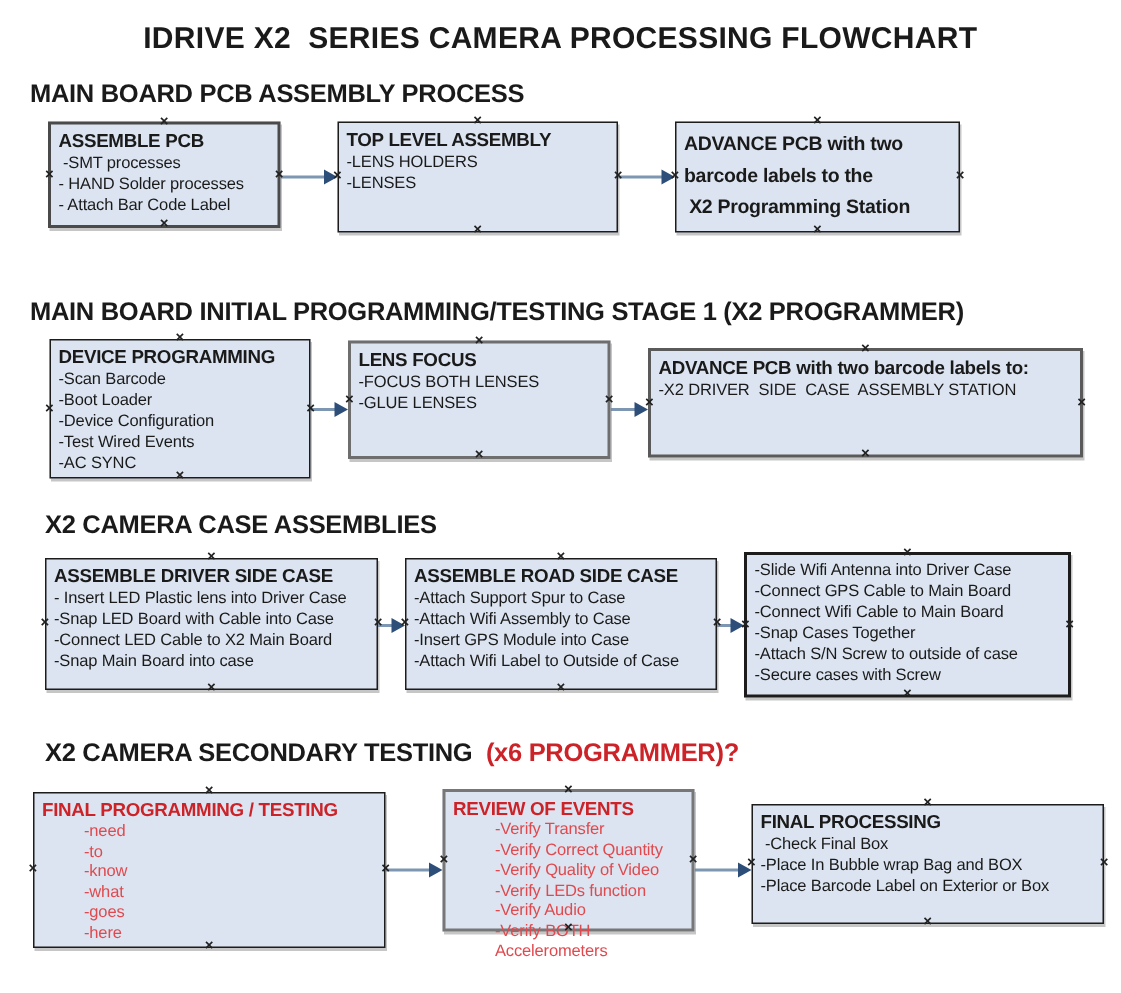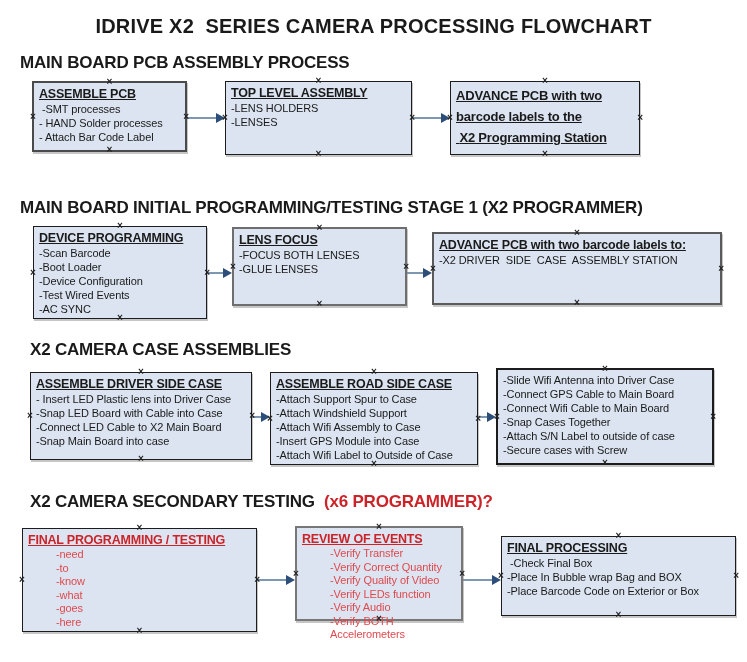--- a/index.html
+++ b/index.html
@@ -8,21 +8,21 @@
   .title{font-size:20px;font-weight:bold;text-align:center;margin:0;padding-top:15px;
          white-space:pre-wrap;letter-spacing:.2px;}
   .section-heading{font-weight:bold;font-size:17px;letter-spacing:-0.2px;
                    white-space:pre-wrap;margin:0 0 8px 20px;line-height:21px;}
   .red-suffix{color:var(--red-heading);}
   .row{display:flex;align-items:flex-start;}
   .box{position:relative;background:var(--box-fill);border:1px solid #1c1c1c;
        box-shadow:1px 2px 0 rgba(128,128,128,.45);
        padding:3px 3px 2px 5px;box-sizing:border-box;flex:0 0 auto;}
   .box-title{font-size:12.5px;font-weight:bold;letter-spacing:-0.2px;line-height:16px;
-             white-space:pre-wrap;text-decoration:underline;}
+             white-space:pre-wrap;}
   .box-items{list-style:none;margin:0;padding:0;}
   .box-items li{font-size:11px;line-height:14px;letter-spacing:-0.1px;white-space:pre-wrap;}
   .red-box .box-title{color:var(--red-heading);}
   .red-box .box-items li{color:var(--red-item);line-height:13.5px;margin-left:28px;}
   .anchor{position:absolute;font-size:10px;line-height:8px;color:#222;font-weight:bold;}
   .anchor.top{top:-5px;left:50%;transform:translateX(-50%);}
   .anchor.bottom{bottom:-4px;left:50%;transform:translateX(-50%);}
   .anchor.left{left:-4px;top:50%;transform:translateY(-50%);}
   .anchor.right{right:-4px;top:50%;transform:translateY(-50%);}
   .connector{align-self:center;display:flex;align-items:center;height:10px;flex:0 0 auto;}
@@ -181,41 +181,40 @@
             <span class="arrow-head" data-name="arrow-head-icon"></span>
           </div>
           <div class="box" data-name="box-assemble-road-side-case">
             <span class="anchor top" data-name="anchor-point-icon">×</span>
             <span class="anchor bottom" data-name="anchor-point-icon">×</span>
             <span class="anchor left" data-name="anchor-point-icon">×</span>
             <span class="anchor right" data-name="anchor-point-icon">×</span>
             <div class="box-title" data-name="box-title">ASSEMBLE ROAD SIDE CASE</div>
             <ul class="box-items" data-name="box-item-list">
               <li data-name="box-item">-Attach Support Spur to Case</li>
-              <li data-name="box-item">-Attach Windshield Support</li>
               <li data-name="box-item">-Attach Wifi Assembly to Case</li>
               <li data-name="box-item">-Insert GPS Module into Case</li>
               <li data-name="box-item">-Attach Wifi Label to Outside of Case</li>
             </ul>
           </div>
           <div class="connector" data-name="flow-arrow">
             <span class="arrow-line" data-name="arrow-line"></span>
             <span class="arrow-head" data-name="arrow-head-icon"></span>
           </div>
           <div class="box" data-name="box-join-the-two-cases">
             <span class="anchor top" data-name="anchor-point-icon">×</span>
             <span class="anchor bottom" data-name="anchor-point-icon">×</span>
             <span class="anchor left" data-name="anchor-point-icon">×</span>
             <span class="anchor right" data-name="anchor-point-icon">×</span>
             <ul class="box-items" data-name="box-item-list">
               <li data-name="box-item">-Slide Wifi Antenna into Driver Case</li>
               <li data-name="box-item">-Connect GPS Cable to Main Board</li>
               <li data-name="box-item">-Connect Wifi Cable to Main Board</li>
               <li data-name="box-item">-Snap Cases Together</li>
-              <li data-name="box-item">-Attach S/N Label to outside of case</li>
+              <li data-name="box-item">-Attach S/N Screw to outside of case</li>
               <li data-name="box-item">-Secure cases with Screw</li>
             </ul>
           </div>
         </div>
       </div>
       <div class="section" data-name="section-secondary-testing">
         <div class="section-heading" data-name="section-heading"><span data-name="section-heading-text">X2 CAMERA SECONDARY TESTING </span><span class="red-suffix" data-name="section-heading-suffix"> (x6 PROGRAMMER)?</span></div>
         <div class="row" data-name="flow-row">
           <div class="box red-box" data-name="box-final-programming-testing">
             <span class="anchor top" data-name="anchor-point-icon">×</span>
@@ -257,19 +256,19 @@
           </div>
           <div class="box" data-name="box-final-processing">
             <span class="anchor top" data-name="anchor-point-icon">×</span>
             <span class="anchor bottom" data-name="anchor-point-icon">×</span>
             <span class="anchor left" data-name="anchor-point-icon">×</span>
             <span class="anchor right" data-name="anchor-point-icon">×</span>
             <div class="box-title" data-name="box-title">FINAL PROCESSING</div>
             <ul class="box-items" data-name="box-item-list">
               <li data-name="box-item"> -Check Final Box</li>
               <li data-name="box-item">-Place In Bubble wrap Bag and BOX</li>
-              <li data-name="box-item">-Place Barcode Code on Exterior or Box</li>
+              <li data-name="box-item">-Place Barcode Label on Exterior or Box</li>
             </ul>
           </div>
         </div>
       </div>
     </div>
 </div>
 
 </body></html>

